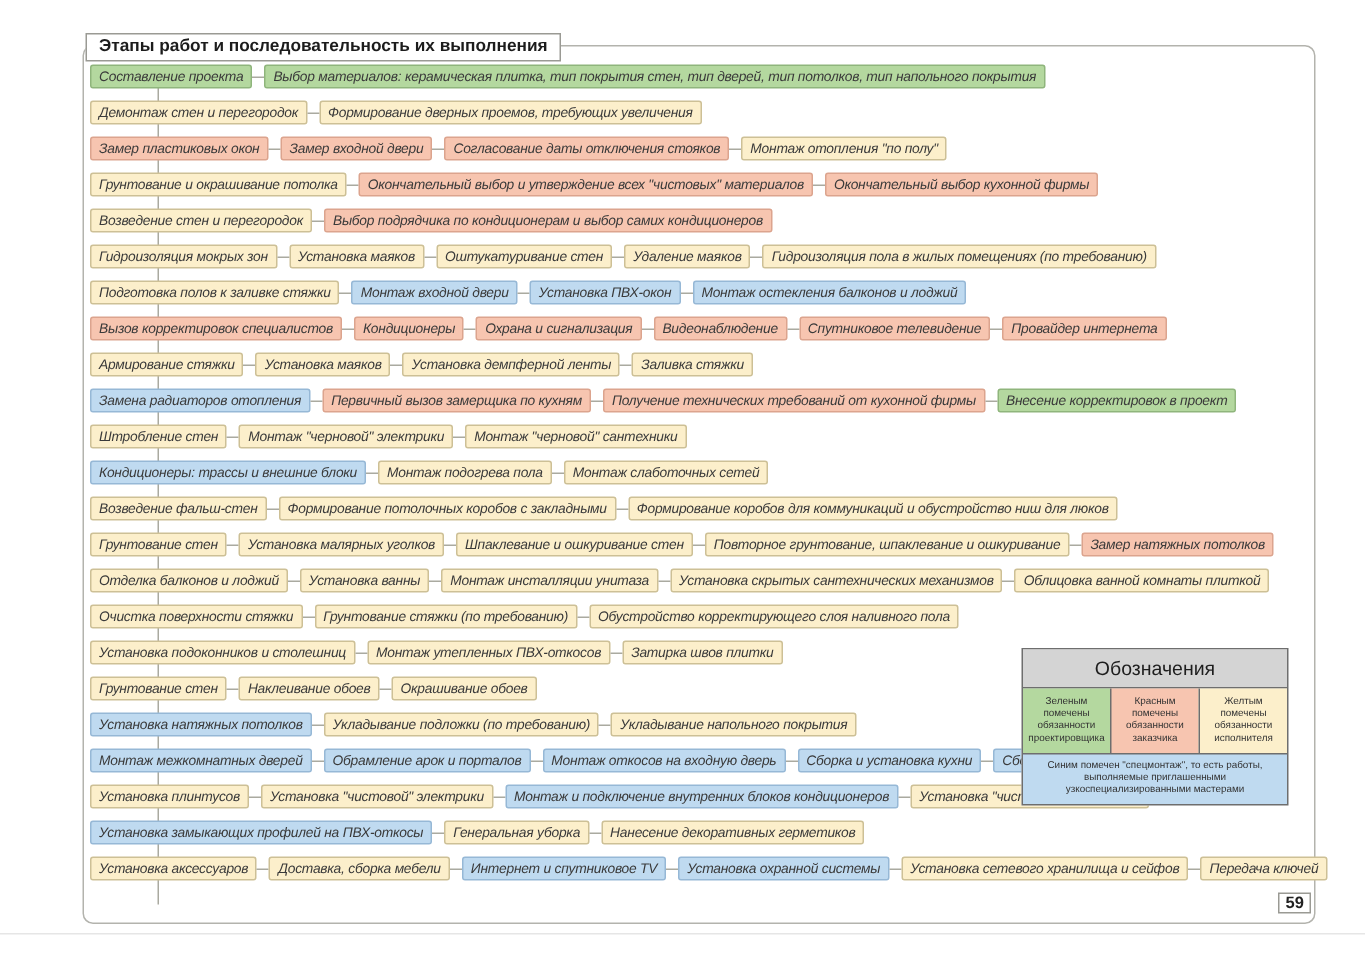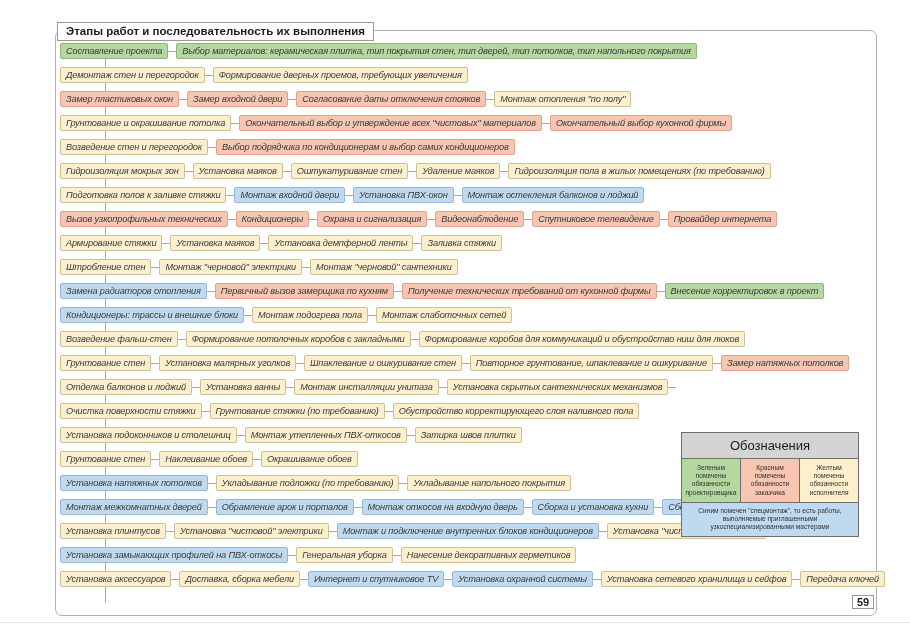--- a/index.html
+++ b/index.html
@@ -89,21 +89,21 @@
       <div class="row">
         <div class="task-box yellow">Подготовка полов к заливке стяжки</div>
         <span class="h-connector"></span>
         <div class="task-box blue">Монтаж входной двери</div>
         <span class="h-connector"></span>
         <div class="task-box blue">Установка ПВХ-окон</div>
         <span class="h-connector"></span>
         <div class="task-box blue">Монтаж остекления балконов и лоджий</div>
       </div>
       <div class="row">
-        <div class="task-box red">Вызов узкопрофильных технических</div>
+        <div class="task-box red">Вызов корректировок специалистов</div>
         <span class="h-connector"></span>
         <div class="task-box red">Кондиционеры</div>
         <span class="h-connector"></span>
         <div class="task-box red">Охрана и сигнализация</div>
         <span class="h-connector"></span>
         <div class="task-box red">Видеонаблюдение</div>
         <span class="h-connector"></span>
         <div class="task-box red">Спутниковое телевидение</div>
         <span class="h-connector"></span>
         <div class="task-box red">Провайдер интернета</div>
@@ -111,36 +111,36 @@
       <div class="row">
         <div class="task-box yellow">Армирование стяжки</div>
         <span class="h-connector"></span>
         <div class="task-box yellow">Установка маяков</div>
         <span class="h-connector"></span>
         <div class="task-box yellow">Установка демпферной ленты</div>
         <span class="h-connector"></span>
         <div class="task-box yellow">Заливка стяжки</div>
       </div>
       <div class="row">
+        <div class="task-box blue">Замена радиаторов отопления</div>
+        <span class="h-connector"></span>
+        <div class="task-box red">Первичный вызов замерщика по кухням</div>
+        <span class="h-connector"></span>
+        <div class="task-box red">Получение технических требований от кухонной фирмы</div>
+        <span class="h-connector"></span>
+        <div class="task-box green">Внесение корректировок в проект</div>
+      </div>
+      <div class="row">
         <div class="task-box yellow">Штробление стен</div>
         <span class="h-connector"></span>
         <div class="task-box yellow">Монтаж "черновой" электрики</div>
         <span class="h-connector"></span>
         <div class="task-box yellow">Монтаж "черновой" сантехники</div>
       </div>
       <div class="row">
-        <div class="task-box blue">Замена радиаторов отопления</div>
-        <span class="h-connector"></span>
-        <div class="task-box red">Первичный вызов замерщика по кухням</div>
-        <span class="h-connector"></span>
-        <div class="task-box red">Получение технических требований от кухонной фирмы</div>
-        <span class="h-connector"></span>
-        <div class="task-box green">Внесение корректировок в проект</div>
-      </div>
-      <div class="row">
         <div class="task-box blue">Кондиционеры: трассы и внешние блоки</div>
         <span class="h-connector"></span>
         <div class="task-box yellow">Монтаж подогрева пола</div>
         <span class="h-connector"></span>
         <div class="task-box yellow">Монтаж слаботочных сетей</div>
       </div>
       <div class="row">
         <div class="task-box yellow">Возведение фальш-стен</div>
         <span class="h-connector"></span>
         <div class="task-box yellow">Формирование потолочных коробов с закладными</div>
@@ -160,20 +160,21 @@
       </div>
       <div class="row">
         <div class="task-box yellow">Отделка балконов и лоджий</div>
         <span class="h-connector"></span>
         <div class="task-box yellow">Установка ванны</div>
         <span class="h-connector"></span>
         <div class="task-box yellow">Монтаж инсталляции унитаза</div>
         <span class="h-connector"></span>
         <div class="task-box yellow">Установка скрытых сантехнических механизмов</div>
         <span class="h-connector"></span>
+        <div class="task-box yellow">Облицовка ванной комнаты плиткой</div>
       </div>
       <div class="row">
         <div class="task-box yellow">Очистка поверхности стяжки</div>
         <span class="h-connector"></span>
         <div class="task-box yellow">Грунтование стяжки (по требованию)</div>
         <span class="h-connector"></span>
         <div class="task-box yellow">Обустройство корректирующего слоя наливного пола</div>
       </div>
       <div class="row">
         <div class="task-box yellow">Установка подоконников и столешниц</div>

